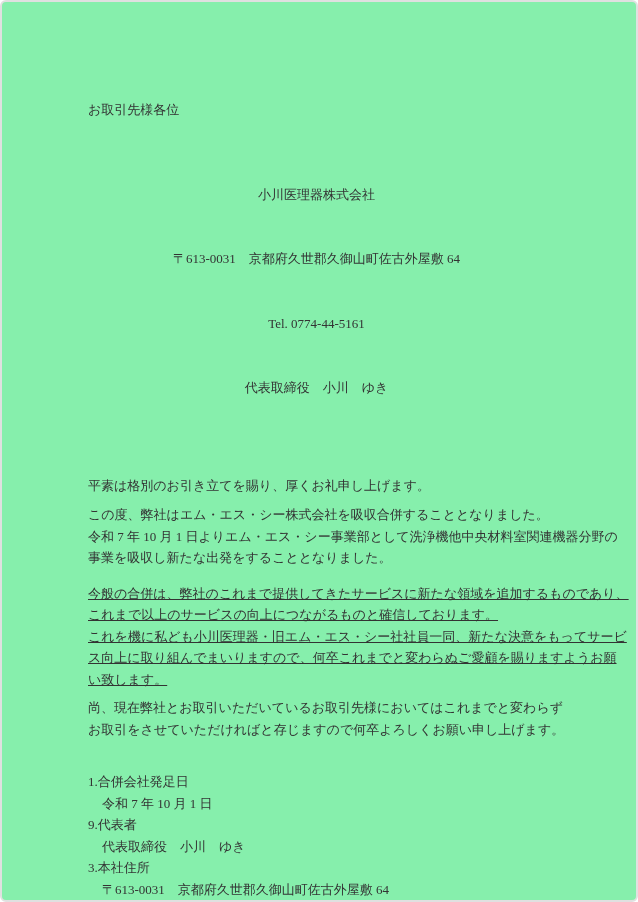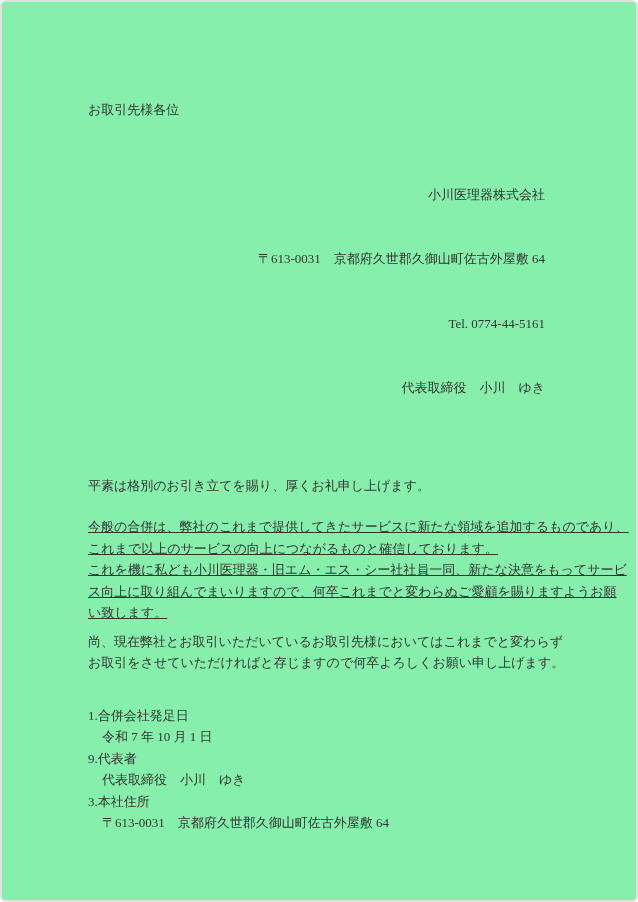--- a/index.html
+++ b/index.html
@@ -23,31 +23,31 @@
     font-size: 13px;
     line-height: 21.5px;
     color: #333333;
     overflow: hidden;
   }
   .recipient {
     margin-bottom: 20px;
     white-space: pre;
   }
   .sender-block {
-    text-align: right;
+    text-align: center;
     margin-bottom: 33px;
     
     margin-right: 11px;
     white-space: pre;
     font-family: Liberation Serif, serif;
   }
   .para {
     white-space: pre;
   }
-  .para.p1 { margin-bottom: 20px; }
+  .para.p1 { margin-bottom: 8px; }
   .para.p2 { margin-bottom: 14px; }
   .para.p3 { margin-bottom: 7px; text-decoration: underline;  }
   .para.p4 { margin-bottom: 4px; font-family: Liberation Serif, serif;    }
   .details {
     margin-top: 31px;
   }
   .detail-label {
     white-space: pre;
   }
   .detail-value {
@@ -64,20 +64,23 @@
 
   <div class="sender-block">
     <div>小川医理器株式会社</div>
     <div>〒613-0031　京都府久世郡久御山町佐古外屋敷 64</div>
     <div>Tel. 0774-44-5161</div>
     <div>代表取締役　小川　ゆき</div>
   </div>
 
   <div class="para p1">平素は格別のお引き立てを賜り、厚くお礼申し上げます。</div>
 
+  <div class="para p2">この度、弊社はエム・エス・シー株式会社を吸収合併することとなりました。
+令和 7 年 10 月 1 日よりエム・エス・シー事業部として洗浄機他中央材料室関連機器分野の
+事業を吸収し新たな出発をすることとなりました。</div>
 
   <div class="para p3">今般の合併は、弊社のこれまで提供してきたサービスに新たな領域を追加するものであり、
 これまで以上のサービスの向上につながるものと確信しております。
 これを機に私ども小川医理器・旧エム・エス・シー社社員一同、新たな決意をもってサービ
 ス向上に取り組んでまいりますので、何卒これまでと変わらぬご愛顧を賜りますようお願
 い致します。</div>
 
   <div class="para p4">尚、現在弊社とお取引いただいているお取引先様においてはこれまでと変わらず
 お取引をさせていただければと存じますので何卒よろしくお願い申し上げます。</div>
 

